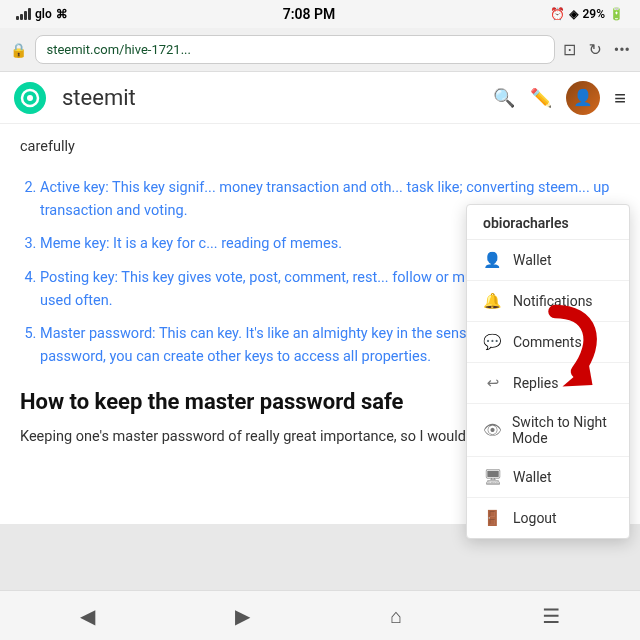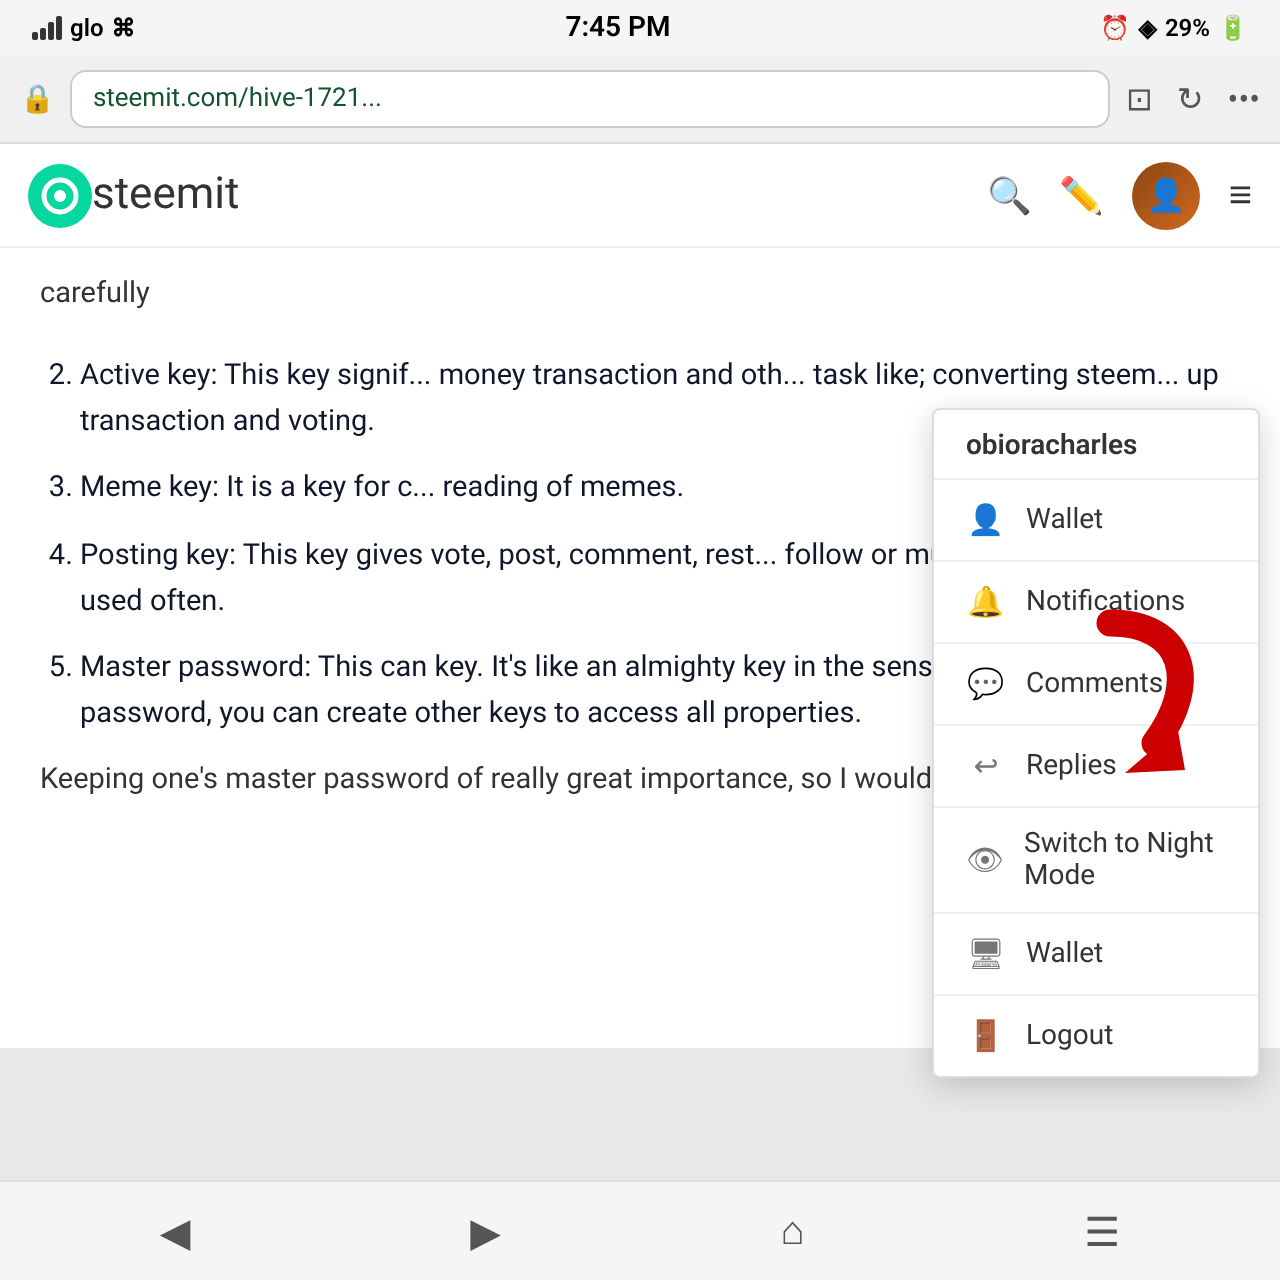--- a/index.html
+++ b/index.html
@@ -95,21 +95,21 @@
       display: flex;
       align-items: center;
       padding: 0 14px;
       border-bottom: 1px solid #eee;
       position: relative;
       z-index: 10;
     }
     .steemit-logo {
       display: flex;
       align-items: center;
-      gap: 0;
+      gap: 16px;
       flex: 1;
       text-align: right;
     }
     .steemit-logo-icon {
       width: 32px;
       height: 32px;
       background: #06d6a0;
       border-radius: 50%;
       display: flex;
       align-items: center;
@@ -159,21 +159,21 @@
       min-height: 400px;
       position: relative;
     }
     .content-list {
       padding-left: 20px;
     }
     .content-list li {
       margin-bottom: 10px;
       font-size: 14.5px;
       line-height: 1.6;
-      color: #0f172a;
+      color: #3b82f6;
     }
     .intro-text {
       font-size: 14.5px;
       color: #333;
       margin-bottom: 21px;
     }
 
     .section-heading {
       font-size: 22px;
       font-weight: 700;
@@ -282,21 +282,21 @@
   <div class="status-left">
     <div class="signal-bars">
       <div class="signal-bar" style="height:4px"></div>
       <div class="signal-bar" style="height:6px"></div>
       <div class="signal-bar" style="height:9px"></div>
       <div class="signal-bar" style="height:12px"></div>
     </div>
     <span>glo</span>
     <span>⌘</span>
   </div>
-  <div class="status-center">7:45 PM</div>
+  <div class="status-center">7:08 PM</div>
   <div class="status-right">
     <span>⏰</span>
     <span>◈</span>
     <span>29%</span>
     <span>🔋</span>
   </div>
 </div>
 
 <div class="browser-bar">
   <span class="browser-lock">🔒</span>
@@ -339,20 +339,21 @@
     <li>
       <span>Meme key: It is a key for c... reading of memes.</span>
     </li>
     <li>
       <span>Posting key: This key gives vote, post, comment, rest... follow or mute an account... be used often.</span>
     </li>
     <li>
       <span>Master password: This can key. It's like an almighty key in the sense that with its password, you can create other keys to access all properties.</span>
     </li>
   </ol>
+  <h2 class="section-heading">How to keep the master password safe</h2>
   <p class="section-para">Keeping one's master password of really great importance, so I would recommend that</p>
 
   <div class="dropdown-menu">
     <div class="dropdown-username">obioracharles</div>
     <div class="dropdown-item">
       <div class="dropdown-item-icon">👤</div>
       <span>Wallet</span>
     </div>
     <div class="dropdown-item">
       <div class="dropdown-item-icon">🔔</div>

